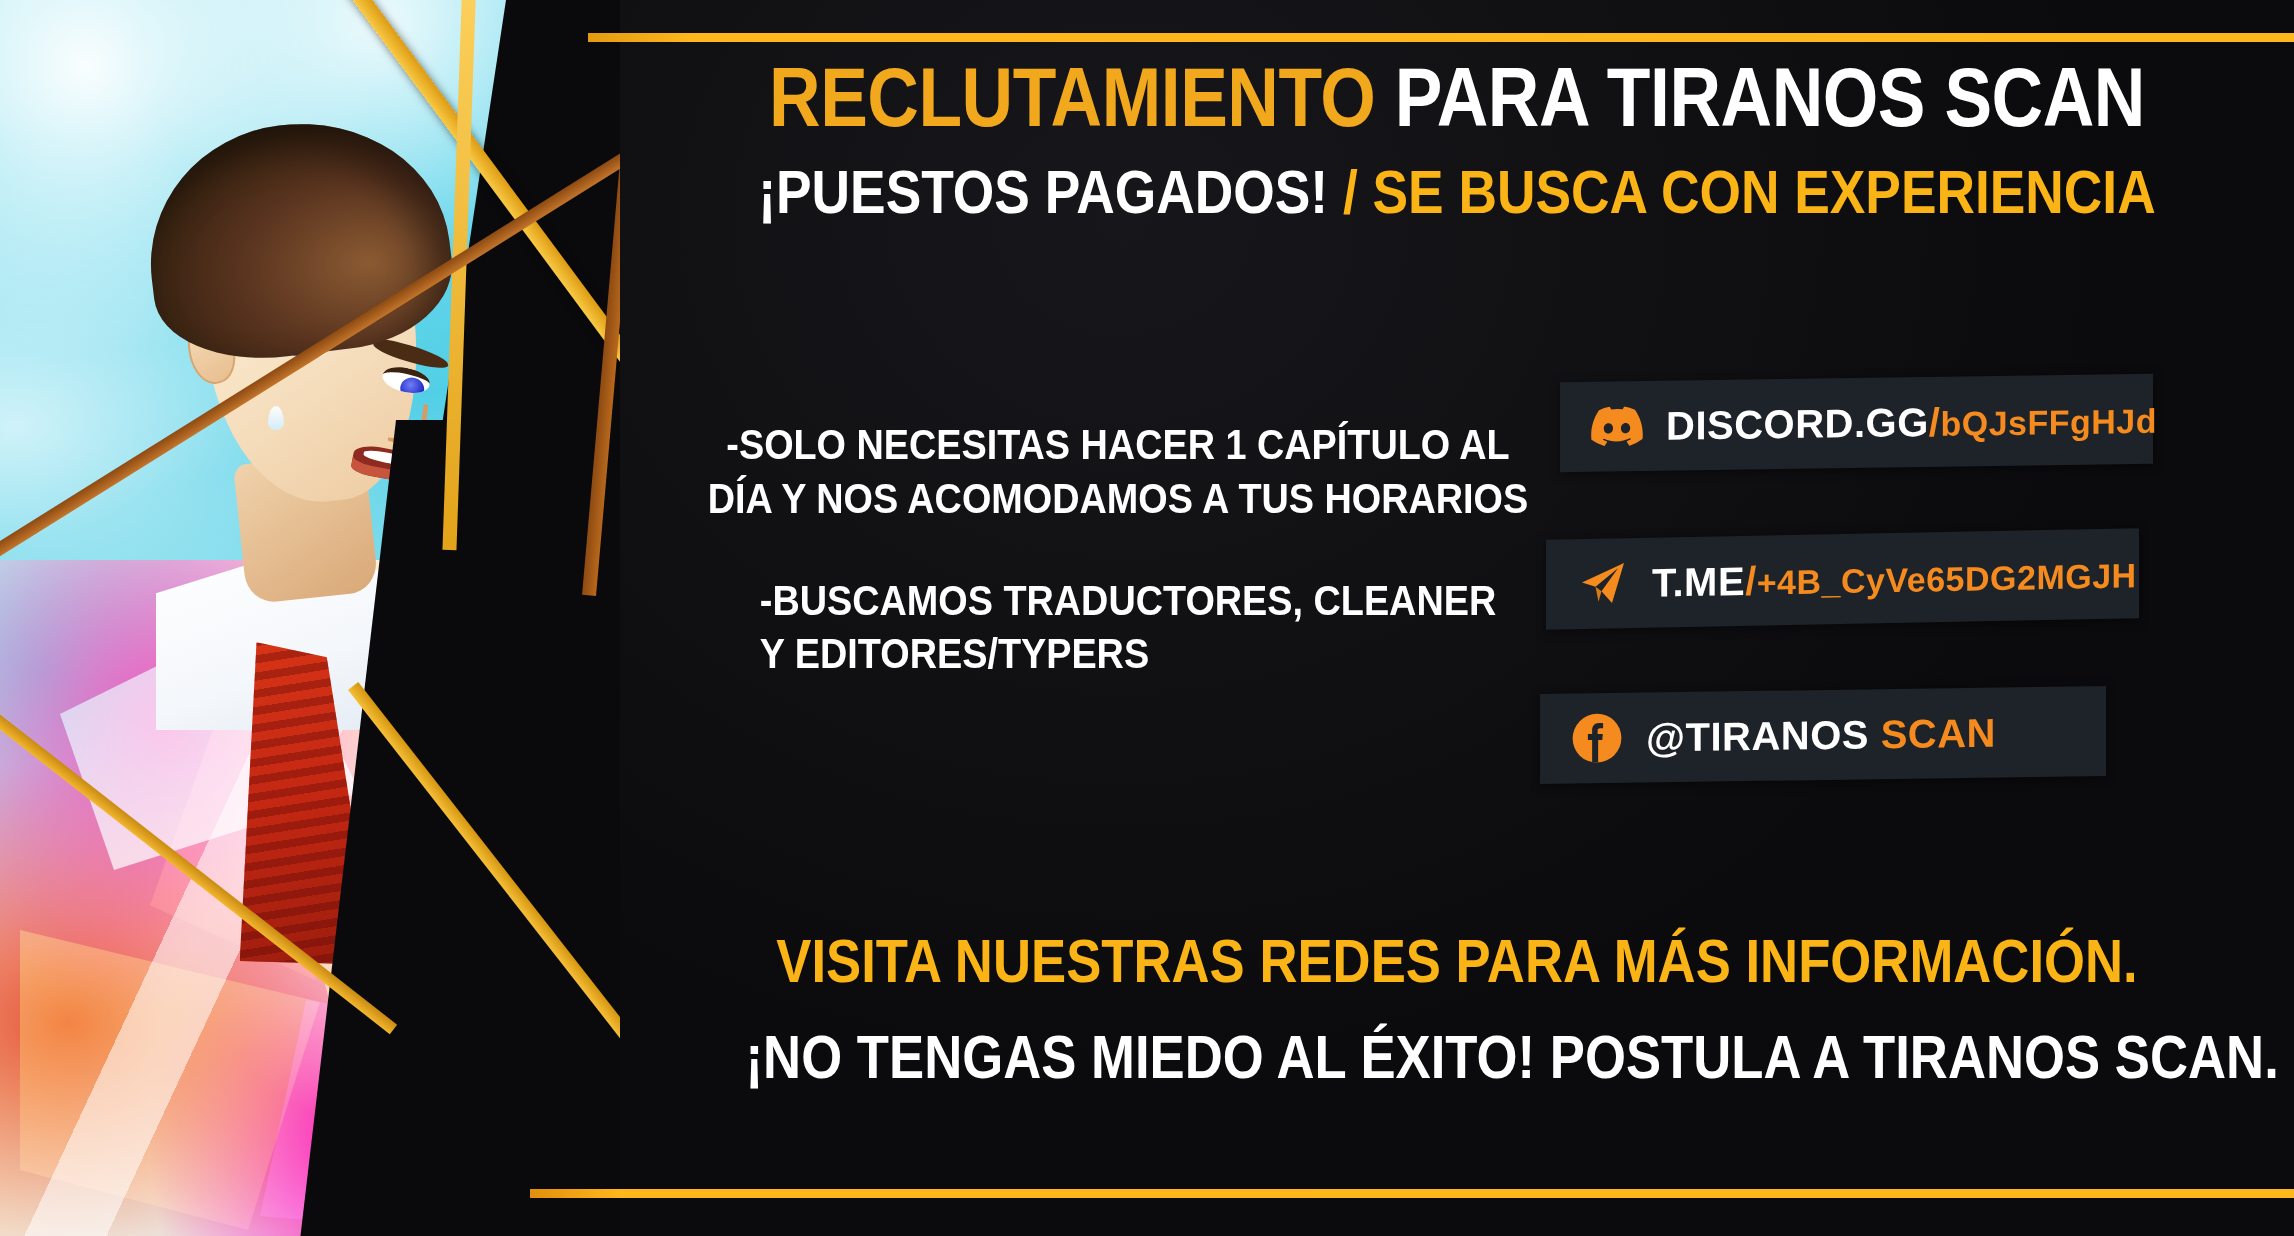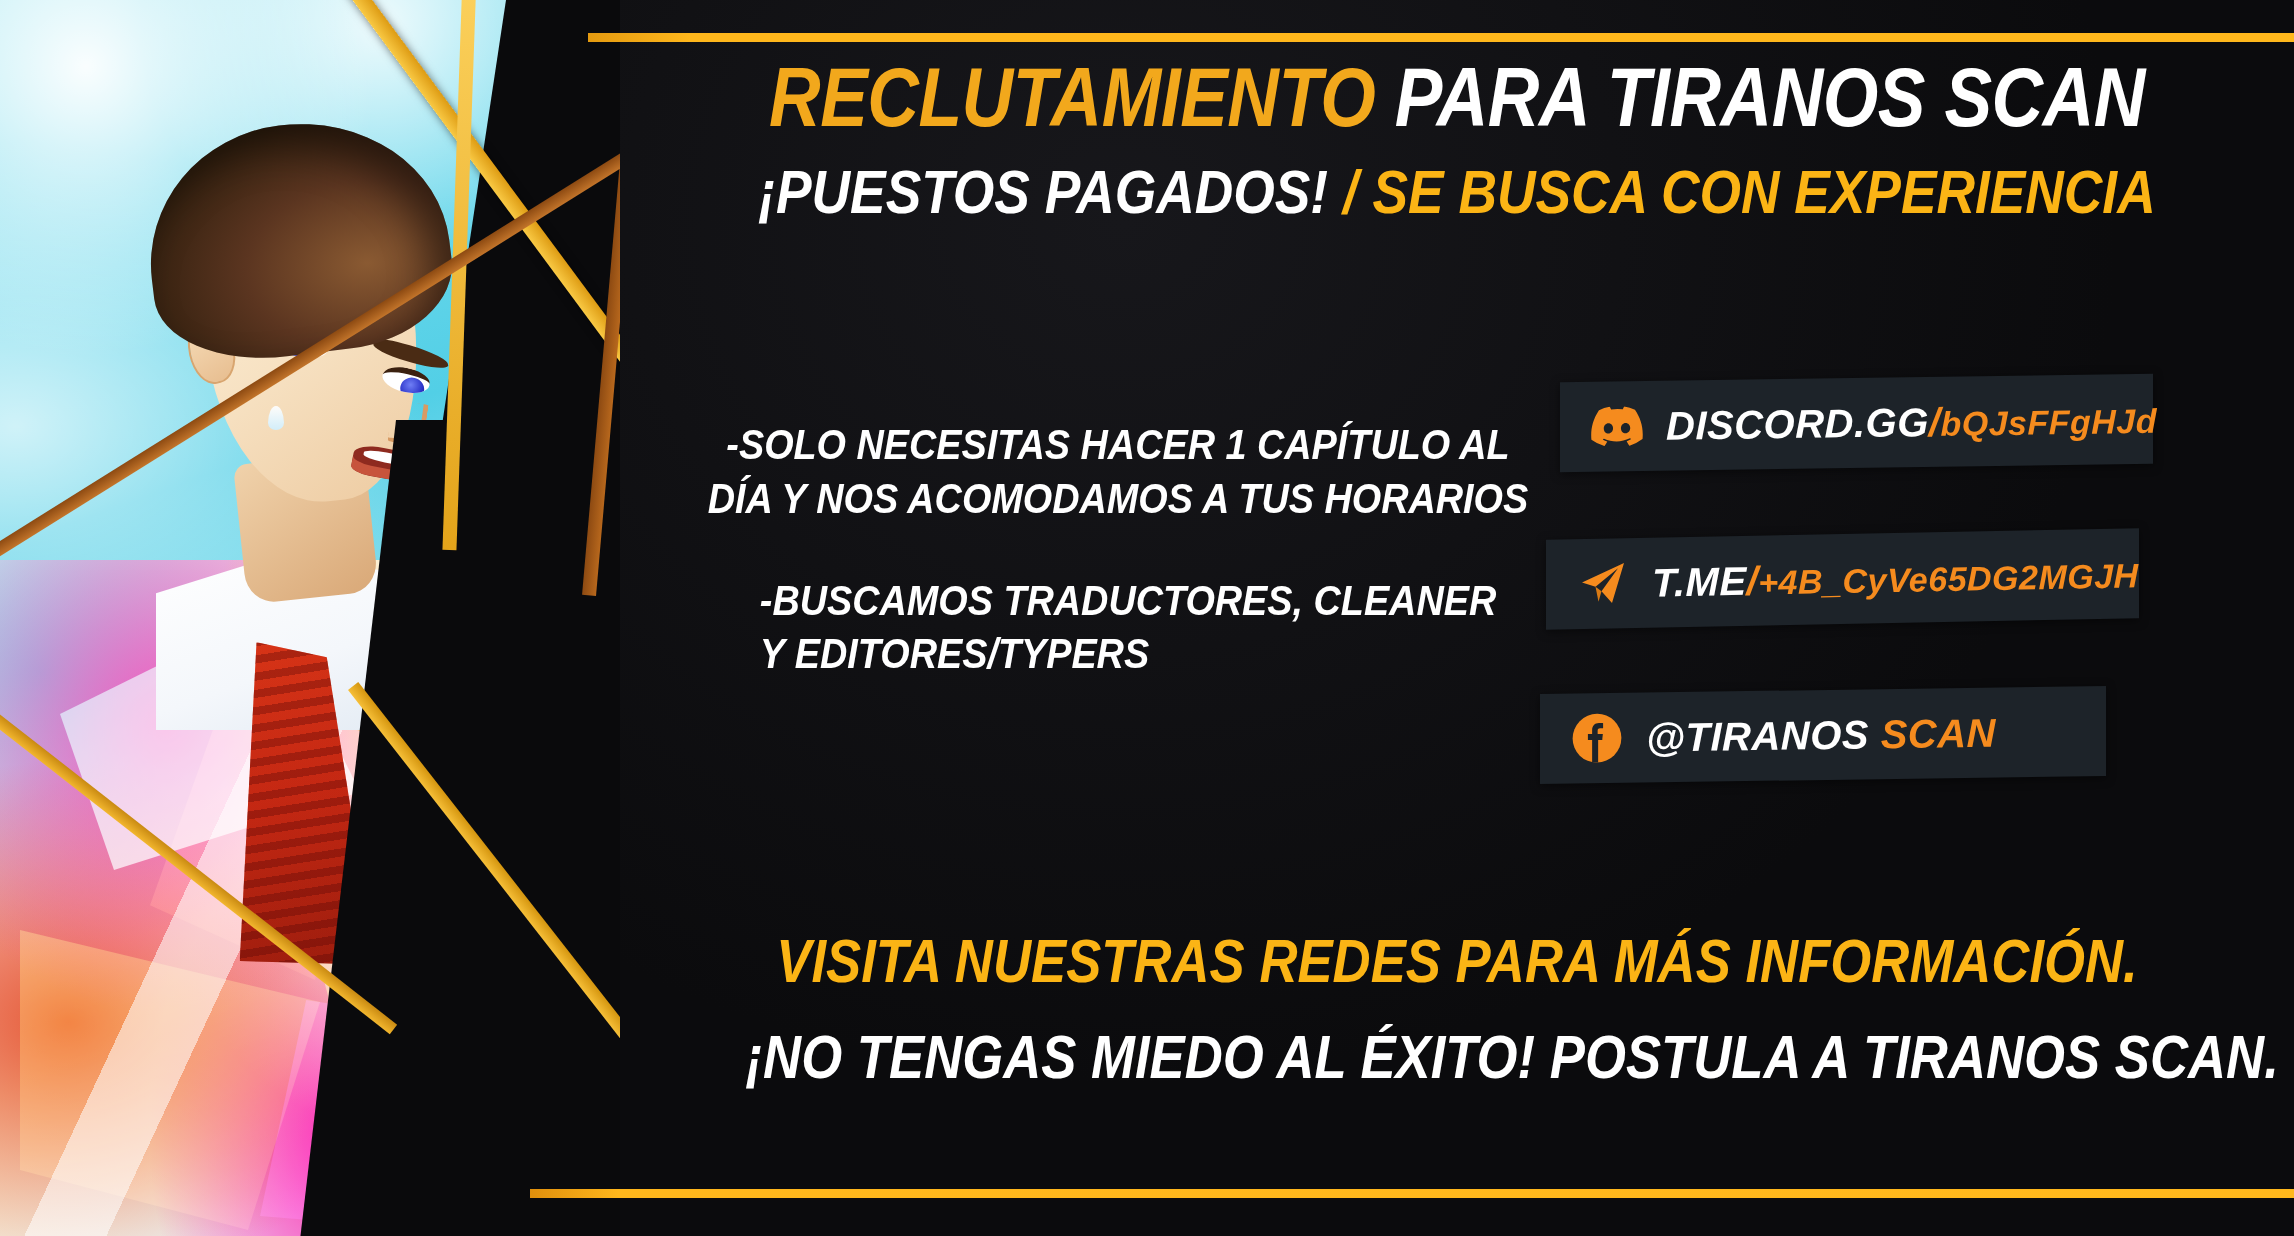--- a/index.html
+++ b/index.html
@@ -7,21 +7,20 @@
   body {
     width:2294px; height:1236px;
     font-family:"Liberation Sans", sans-serif;
     overflow:hidden;
     position:relative;
   }
   .poster {
     position:absolute; inset:0;
     background:#a16207;
     overflow:hidden;
-    font-style:italic;
   }
 
   
   .art-panel {
     position:absolute;
     left:0; top:0;
     width:620px; height:1236px;
     overflow:hidden;
     background:#000;
   }

